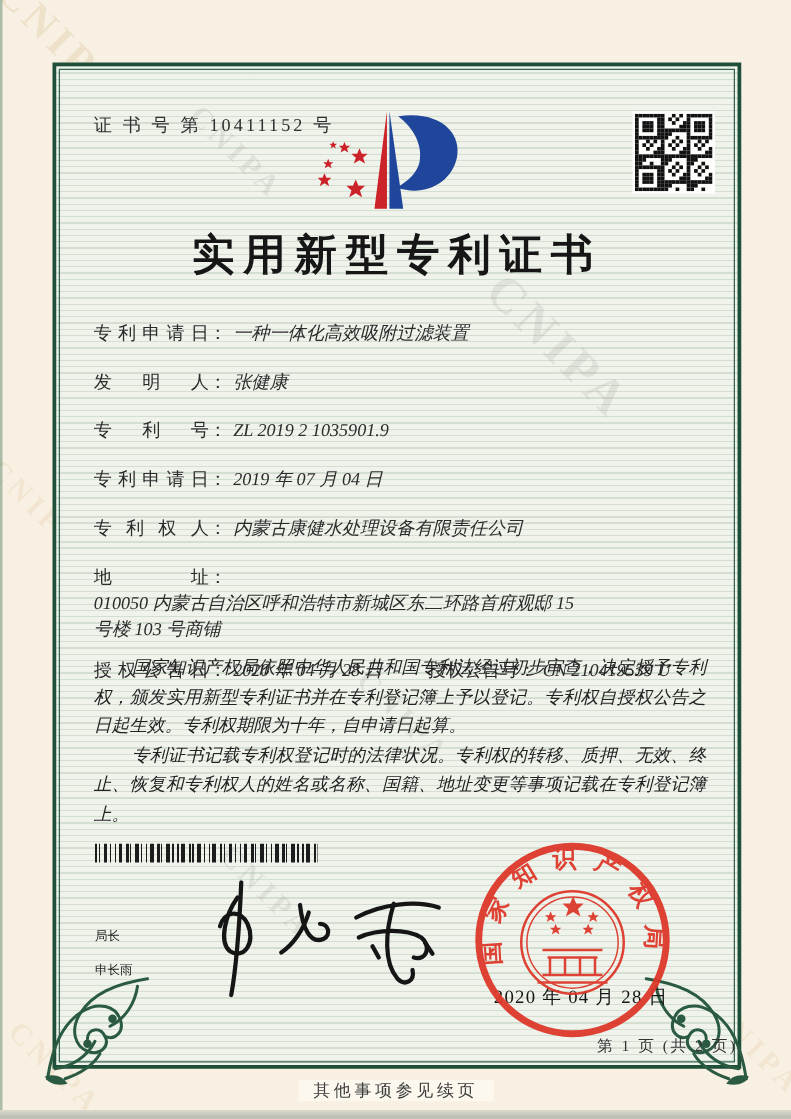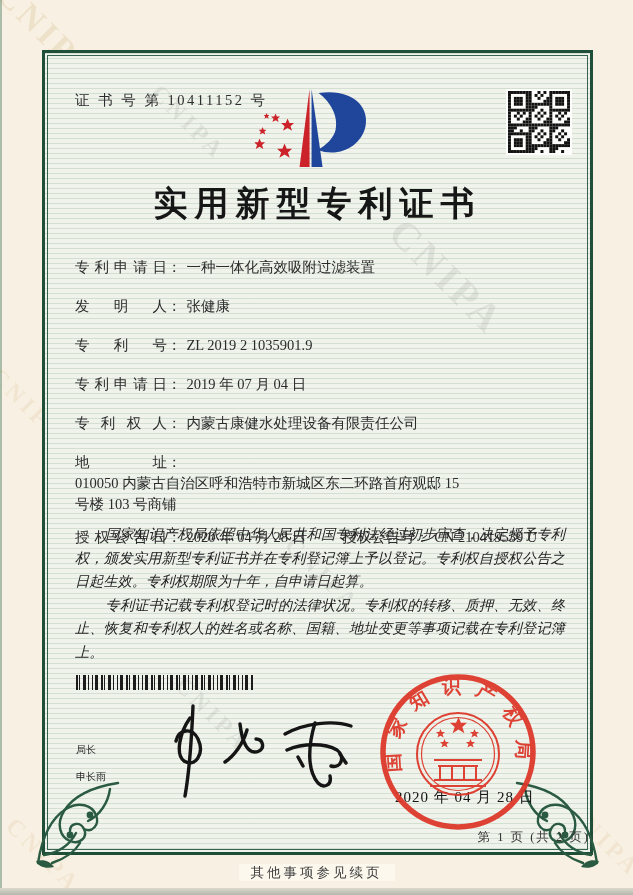--- a/index.html
+++ b/index.html
@@ -33,21 +33,21 @@
 
   .title{position:absolute;top:128px;left:0;right:0;text-align:center;font-size:34px;font-weight:600;
         letter-spacing:7px;color:#161616;z-index:4;}
 
   .fields{position:absolute;top:204px;left:30px;right:22px;font-size:14.5px;line-height:21px;z-index:4;}
   .frow{height:39px;white-space:nowrap;}
   .frow.addr{height:auto;white-space:normal;margin-bottom:4px;}
   .frow.grant{height:auto;margin-top:12px;}
   .flabel{display:inline-block;width:92px;text-align:justify;text-align-last:justify;-moz-text-align-last:justify;vertical-align:top;}
   .fcolon{display:inline-block;vertical-align:top;margin-right:5px;}
-  .fvalue{display:inline-block;vertical-align:top;max-width:388px;white-space:normal;}
+  .fvalue{display:inline-block;vertical-align:top;max-width:388px;white-space:normal;font-style:italic;}
   .pair2{margin-left:36px;}
   .pair2 .flabel2{display:inline-block;vertical-align:top;}
 
   .body-text{position:absolute;top:470px;left:30px;right:25px;font-size:14.2px;line-height:23.5px;
         font-style:italic;color:#222;z-index:4;}
   .body-text p{margin:0;text-indent:2.15em;text-align:justify;}
 
   .barcode{position:absolute;left:31px;top:622px;width:178px;height:15px;z-index:4;
         background-image:repeating-linear-gradient(90deg,
           #1c1c1c 0 2px,transparent 2px 3px,#1c1c1c 3px 4px,transparent 4px 7px,

